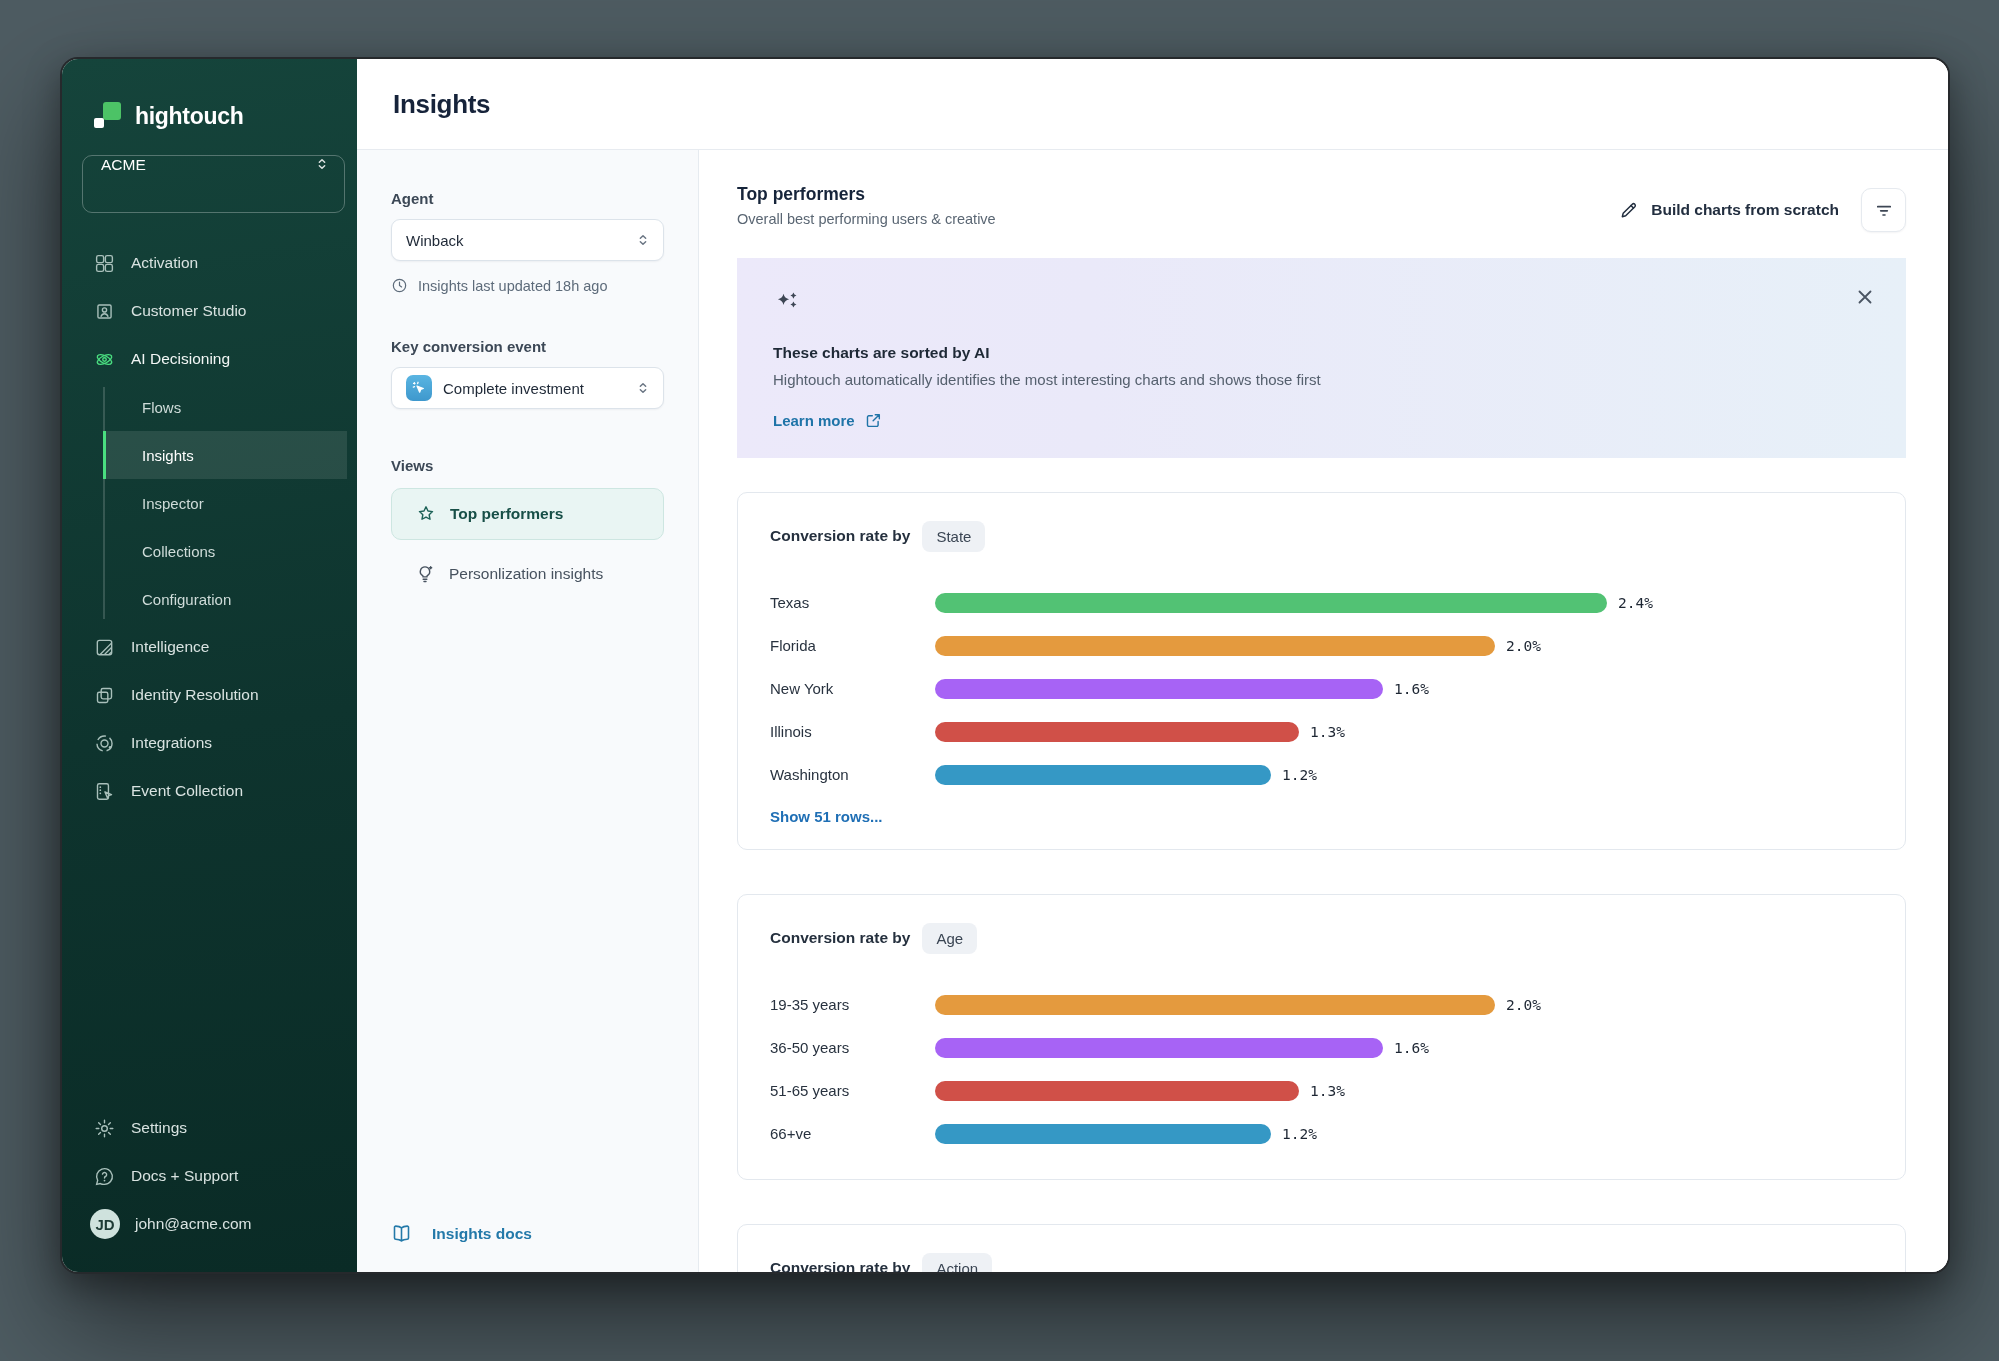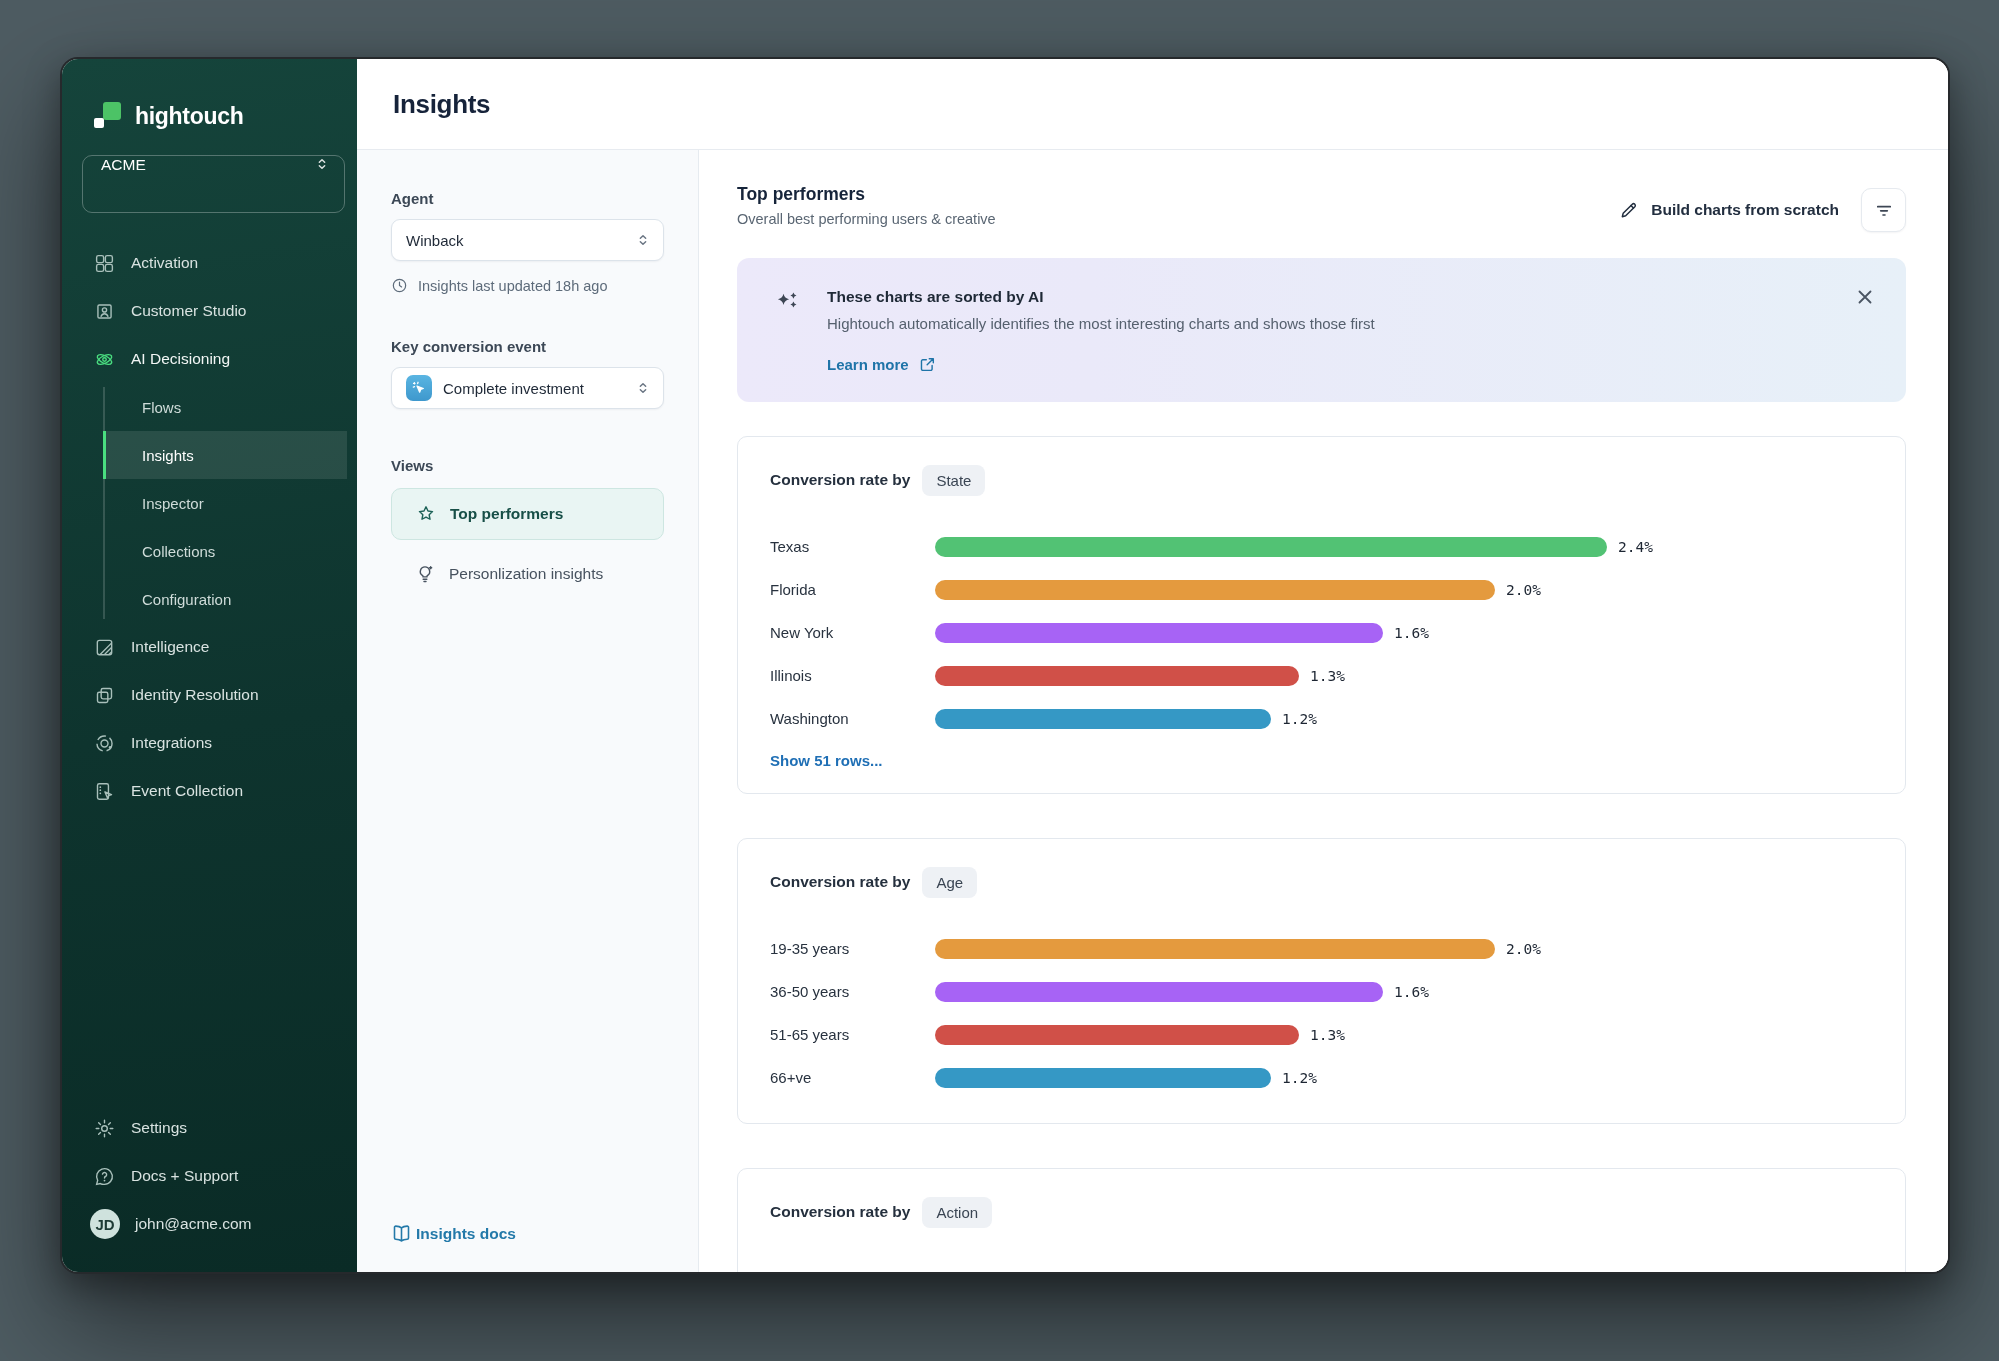--- a/index.html
+++ b/index.html
@@ -77,36 +77,36 @@
   .event-icon { width:26px; height:26px; border-radius:7px; flex:none;
     background:linear-gradient(180deg,#5ab5e2,#3e98cd); display:grid; place-items:center; margin-right:11px; }
   .updated { margin-top:16px; display:flex; gap:10px; align-items:center; color:#5d6b7a; font-size:14.5px; }
   .mt-section { margin-top:44px; }
   .view-active { margin-top:14px; height:52px; border-radius:10px; background:#e9f5f3; border:1px solid #cde6e1;
     display:flex; align-items:center; gap:14px; padding-left:24px; color:#174f47; font-size:15.5px; font-weight:600; cursor:pointer; }
   .view-active .ico { color:#1d6257; }
   .view-item { margin-top:10px; height:48px; display:flex; align-items:center; gap:14px; padding-left:24px;
     color:#47525f; font-size:15.5px; cursor:pointer; }
   .view-item .ico { color:#47525f; }
-  .docs-link { margin-top:auto; display:flex; gap:4px; align-items:center; color:#2379a9;
+  .docs-link { margin-top:auto; display:flex; gap:20px; align-items:center; color:#2379a9;
     font-size:15.5px; font-weight:600; cursor:pointer; }
 
   
   .main { flex:1; background:#fff; padding:34px 42px 0 38px; overflow:hidden; min-width:0; }
   .main-head { display:flex; align-items:flex-start; }
   .mh-title { font-size:17.5px; font-weight:700; color:#16243a; }
   .mh-sub { margin-top:6px; font-size:14.5px; color:#5a6673; }
   .mh-right { margin-left:auto; display:flex; align-items:center; gap:22px; margin-top:4px; }
   .build-btn { display:flex; align-items:center; gap:12px; font-size:15.5px; font-weight:700; color:#222e3f; cursor:pointer; }
   .filter-btn { width:45px; height:44px; border:1px solid #e6eaef; border-radius:10px; background:#fff;
     display:grid; place-items:center; color:#3d4654; box-shadow:0 1px 2px rgba(16,24,40,.05); cursor:pointer; }
 
-  .banner { margin-top:26px; border-radius:12px; position:relative; display:flex; gap:26px;
+  .banner { margin-top:26px; border-radius:0; position:relative; display:flex; gap:26px;
     background:linear-gradient(90deg,#ece9fa 0%, #eae9f9 30%, #e7f0f8 100%);
-    padding:30px 32px 28px 36px; }
+    padding:30px 32px 28px 36px;flex-direction:column; }
   .banner-icon { color:#3d4654; margin-top:2px; flex:none; }
   .banner-title { font-size:15.5px; font-weight:600; color:#1e2936; }
   .banner-body { margin-top:9px; font-size:15px; color:#55606e; }
   .banner-link { margin-top:24px; display:inline-flex; align-items:center; gap:10px;
     color:#1f74a8; font-size:15px; font-weight:600; cursor:pointer; }
   .banner-close { position:absolute; top:28px; right:30px; color:#4a5563; cursor:pointer; }
 
   .card { margin-top:34px; border:1px solid #e3e8ee; border-radius:10px; background:#fff;
     padding:26px 32px 24px; }
   .card.gap { margin-top:44px; }

